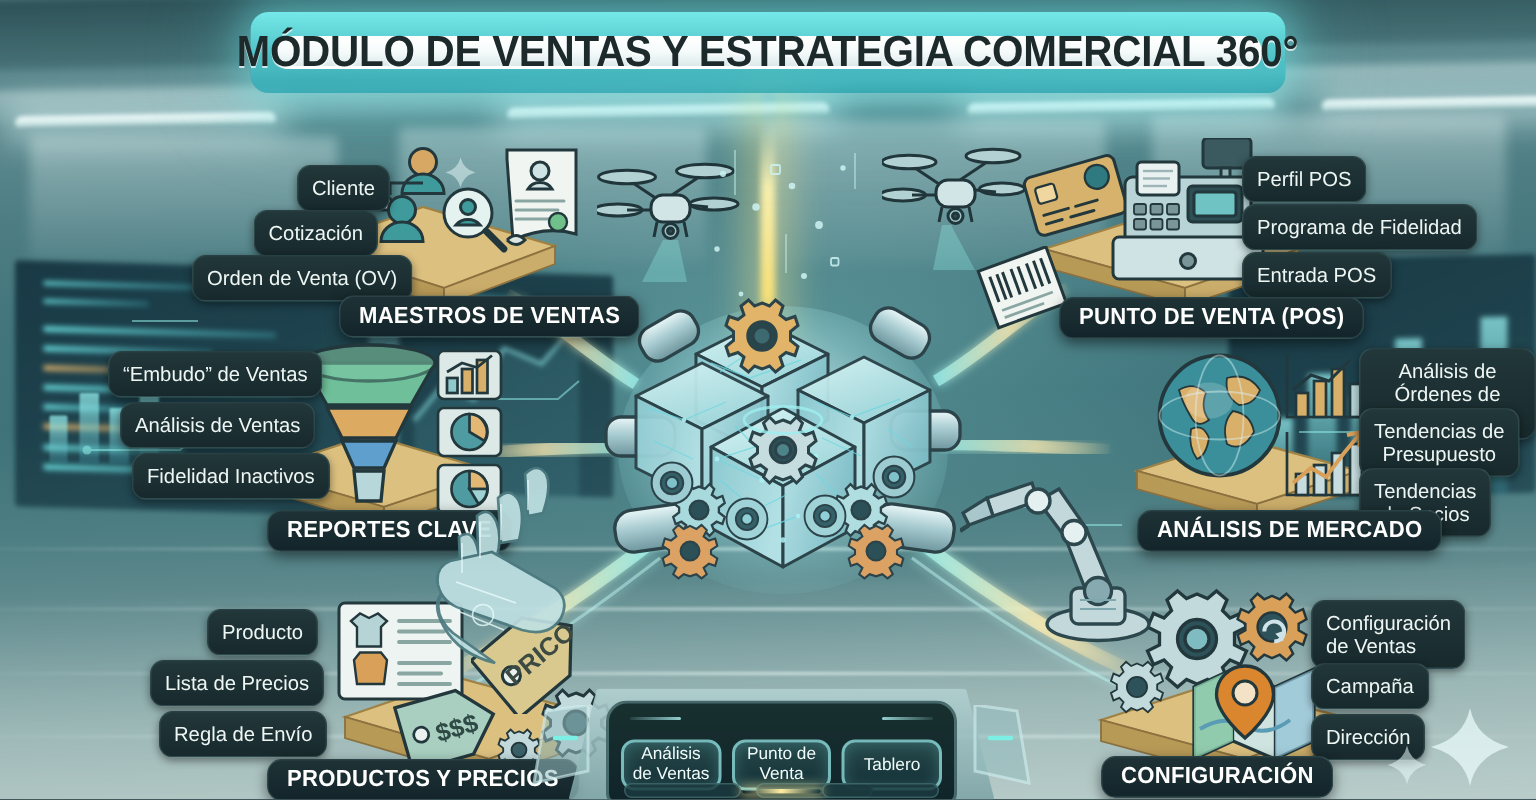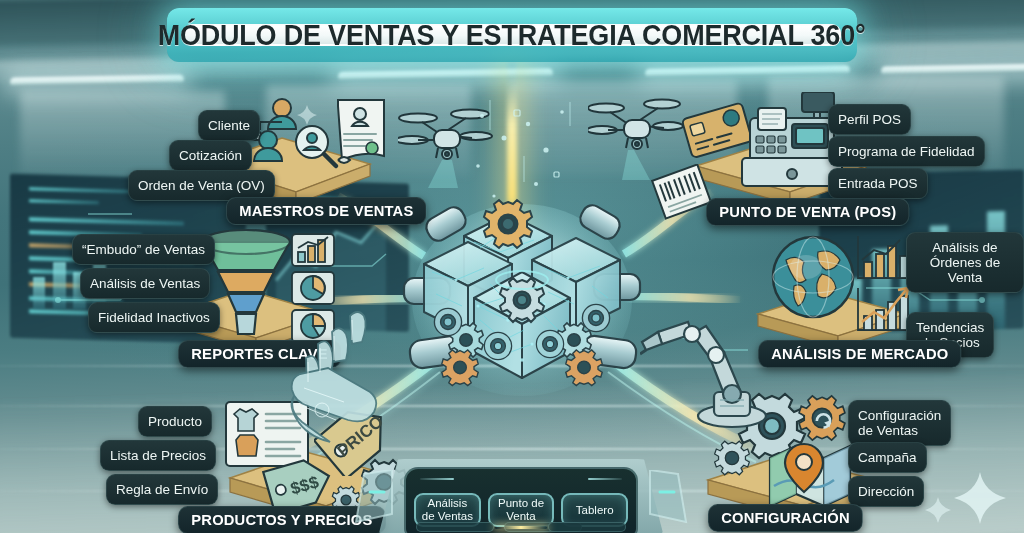--- a/index.html
+++ b/index.html
@@ -715,20 +715,22 @@
         <rect x="24" y="78" width="8" height="20" fill="#c6dcde"></rect>
         <rect x="36" y="70" width="8" height="28" fill="#c6dcde"></rect>
         <rect x="48" y="64" width="8" height="34" fill="#c6dcde"></rect>
         <path d="M10,90 L22,80 L32,86 L44,70 L54,58" stroke="#d9a05a" stroke-width="2.6"></path>
         <path d="M46,58 L56,56 L54,66" stroke="#d9a05a" stroke-width="2.6"></path>
       </g>
     </svg>
 
     <div class="pill" style="left:158px; top:4px;">Análisis de
 Órdenes de Venta</div>
+    <div class="pill" style="left:158px; top:44px;">Tendencias de
+Presupuesto</div>
     <div class="pill" style="left:158px; top:84px;">Tendencias
 de Socios</div>
     <div class="section-label" style="left:10px; top:112px;">ANÁLISIS DE MERCADO</div>
   </div>
 
   <div class="module" style="left:100px; top:398px; width:280px; height:135px;">
     <svg style="position:absolute;left:120px;top:52px;width:192px;height:68px;">
       <polygon points="10,28 86,2 182,28 106,56" fill="#dcc07f" stroke="#9f8245" stroke-width="1.5"></polygon>
       <polygon points="10,28 10,42 106,70 106,56" fill="#b89a57" stroke="#8b7140" stroke-width="1.2"></polygon>
       <polygon points="182,28 182,42 106,70 106,56" fill="#cbad6b" stroke="#8b7140" stroke-width="1.2"></polygon>
@@ -776,21 +778,21 @@
         </g>
       </g>
     </svg>
 
     <div class="pill" style="left:38px; top:8px;">Producto</div>
     <div class="pill" style="left:0px; top:42px;">Lista de Precios</div>
     <div class="pill" style="left:6px; top:76px;">Regla de Envío</div>
     <div class="section-label" style="left:78px; top:108px;">PRODUCTOS Y PRECIOS</div>
   </div>
 
-  <div class="module" style="left:700px; top:392px; width:298px; height:141px;">
+  <div class="module" style="left:726px; top:392px; width:298px; height:141px;">
     <svg style="position:absolute;left:0px;top:62px;width:186px;height:66px;">
       <polygon points="8,26 82,2 178,26 104,52" fill="#dcc07f" stroke="#9f8245" stroke-width="1.5"></polygon>
       <polygon points="8,26 8,40 104,66 104,52" fill="#b89a57" stroke="#8b7140" stroke-width="1.2"></polygon>
       <polygon points="178,26 178,40 104,66 104,52" fill="#cbad6b" stroke="#8b7140" stroke-width="1.2"></polygon>
     </svg>
 
     <svg style="position:absolute;left:10px;top:0px;width:150px;height:90px;">
       <g stroke="#23383c" stroke-width="2.2">
         <g transform="translate(62,34)">
           <path d="M0,-30 L7,-27 L13,-32 L20,-26 L17,-19 L22,-14 L29,-17 L33,-8 L25,-4 L25,4 L33,8 L29,17 L22,14 L17,19 L20,26 L13,32 L7,27 L0,30 L-7,27 L-13,32 L-20,26 L-17,19 L-22,14 L-29,17 L-33,8 L-25,4 L-25,-4 L-33,-8 L-29,-17 L-22,-14 L-17,-19 L-20,-26 L-13,-32 L-7,-27 Z" fill="#c3dadd"></path>

